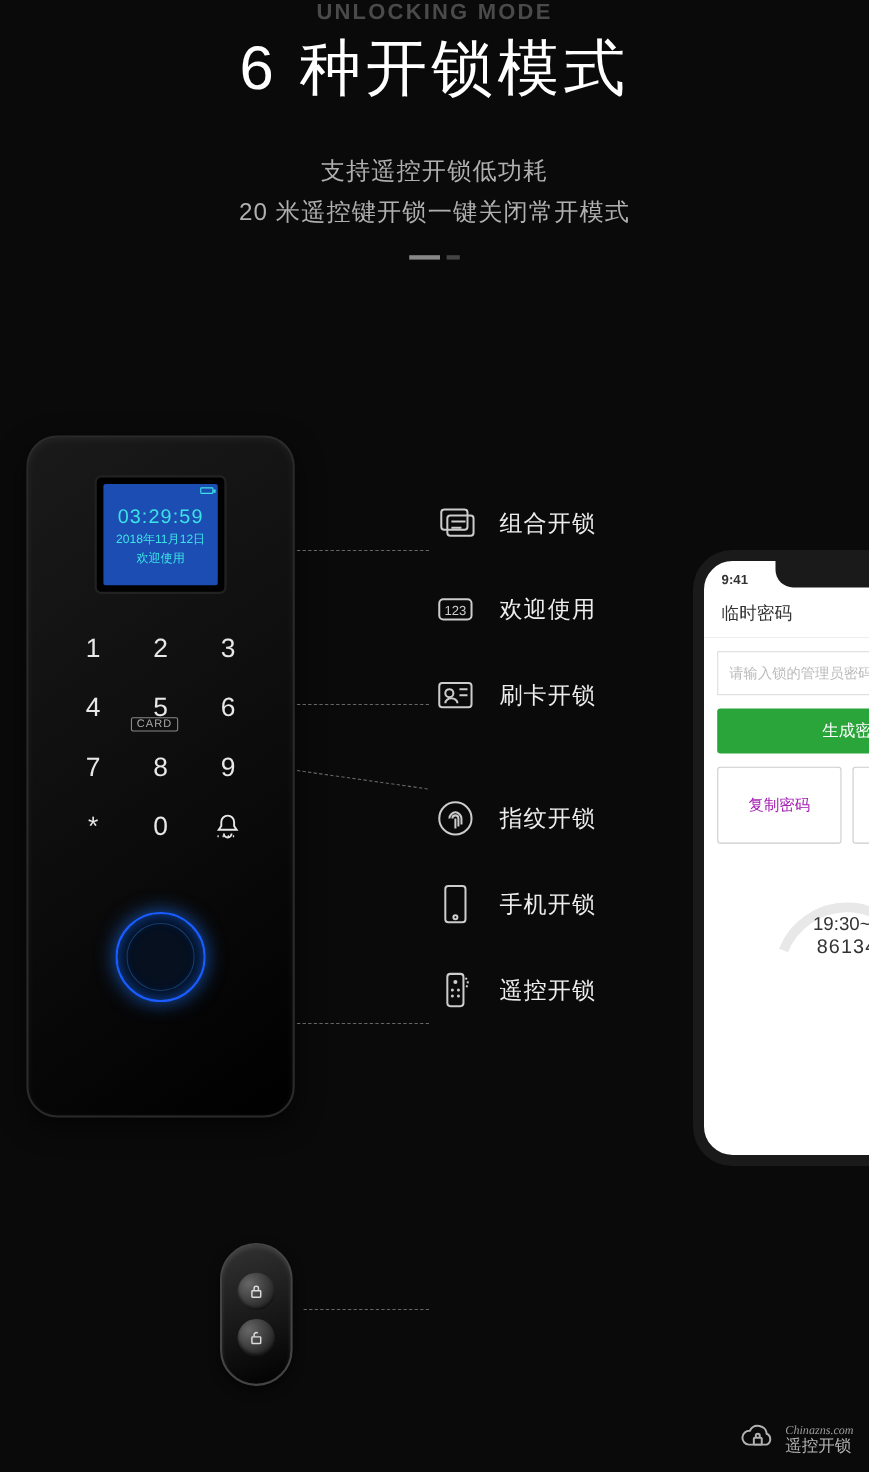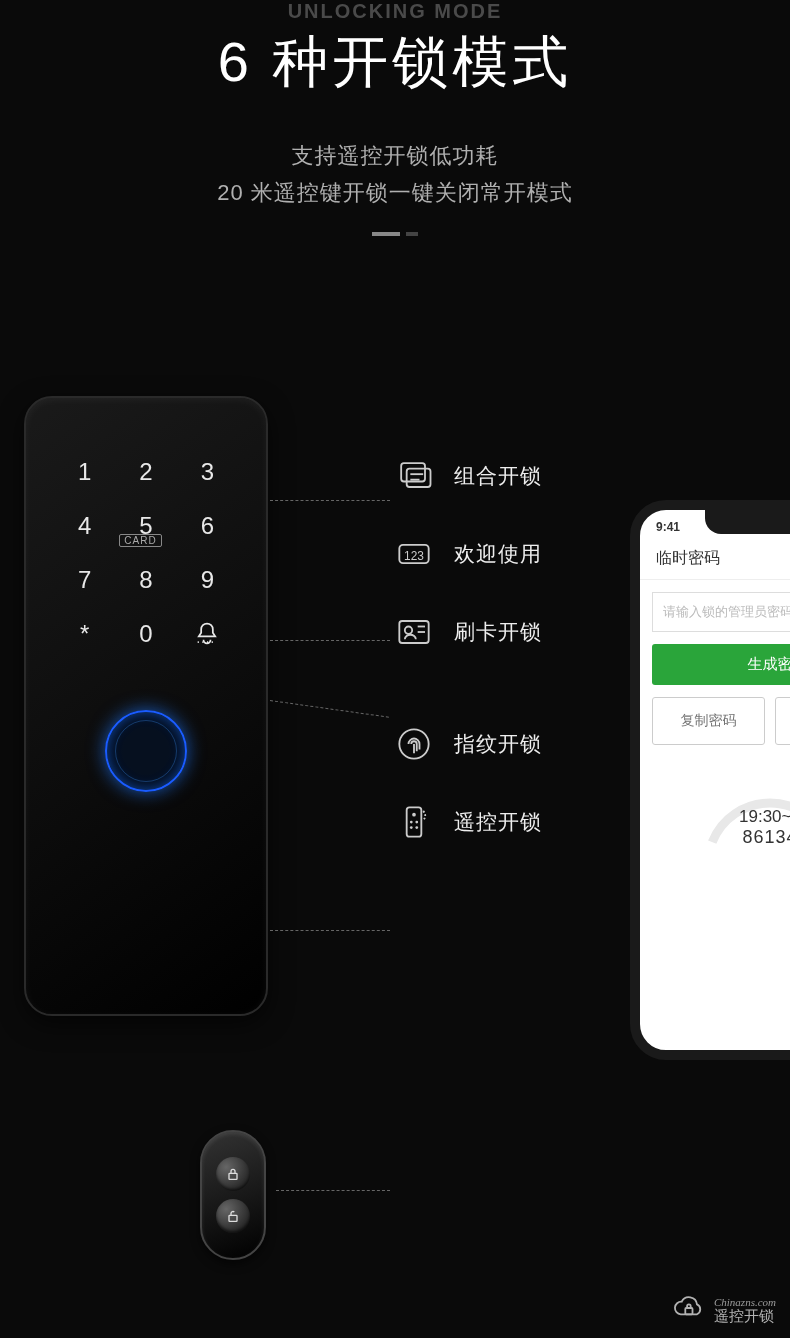--- a/index.html
+++ b/index.html
@@ -202,25 +202,25 @@
     }
     .phone-btn-row {
       margin: 12px 12px 0;
       display: flex;
       gap: 10px;
     }
     .phone-btn-outline {
       flex: 1;
       border: 1px solid #ccc;
       background:#fff;
-      padding: 14px;
+      padding: 25px;
       text-align: center;
       font-size: 14px;
       border-radius: 3px;
-      color:#737373;
+      color:#a21caf;
     }
     .phone-arc {
       margin: 26px auto 0;
       width: 170px;
       text-align:center;
       position:relative;
     }
     .arc-svg { width:170px; height:80px; }
     .phone-time { font-size: 17px; color:#333; margin-top:-48px;}
     .phone-code { font-size: 18px; color:#333; letter-spacing:1px;}
@@ -273,20 +273,28 @@
     <div>支持遥控开锁低功耗</div>
     <div>20 米遥控键开锁一键关闭常开模式</div>
   </div>
   <div class="divider">
     <span class="d1"></span>
       <span class="d2"></span>
   </div>
 </div>
 
 <div class="lock">
+  <div class="lock-screen">
+    <div class="lock-screen-inner">
+      <div class="battery"></div>
+      <div class="lock-time">03:29:59</div>
+      <div>2018年11月12日</div>
+      <div>欢迎使用</div>
+    </div>
+  </div>
   <div class="keypad">
     <div class="key">1</div>
     <div class="key">2</div>
     <div class="key">3</div>
     <div class="key">4</div>
     <div class="key">
       <span>5</span>
       <span class="card-tag">CARD</span>
     </div>
     <div class="key">6</div>
@@ -353,20 +361,29 @@
           <path d="M18 24c0-3 3-6 6-6s6 3 6 6v6"></path>
           <path d="M21 24c0-2 1-3 3-3s3 1 3 3v8"></path>
           <path d="M24 24v10"></path>
         </svg>
     </div>
     <div class="flabel">指纹开锁</div>
   </div>
   <div class="feature">
     <div class="ficon">
       <svg viewBox="0 0 48 48">
+          <rect x="14" y="6" width="20" height="36" rx="3"></rect>
+          <circle cx="24" cy="37" r="2"></circle>
+        </svg>
+    </div>
+    <div class="flabel">手机开锁</div>
+  </div>
+  <div class="feature">
+    <div class="ficon">
+      <svg viewBox="0 0 48 48">
           <rect x="16" y="8" width="16" height="32" rx="3"></rect>
           <circle cx="24" cy="16" r="2" fill="#ccc" stroke="none"></circle>
           <circle cx="21" cy="24" r="1.5" fill="#ccc" stroke="none"></circle>
           <circle cx="27" cy="24" r="1.5" fill="#ccc" stroke="none"></circle>
           <circle cx="21" cy="30" r="1.5" fill="#ccc" stroke="none"></circle>
           <circle cx="27" cy="30" r="1.5" fill="#ccc" stroke="none"></circle>
           <path d="M34 12c3 3 3 7 0 10" stroke-dasharray="2 2"></path>
         </svg>
     </div>
     <div class="flabel">遥控开锁</div>

